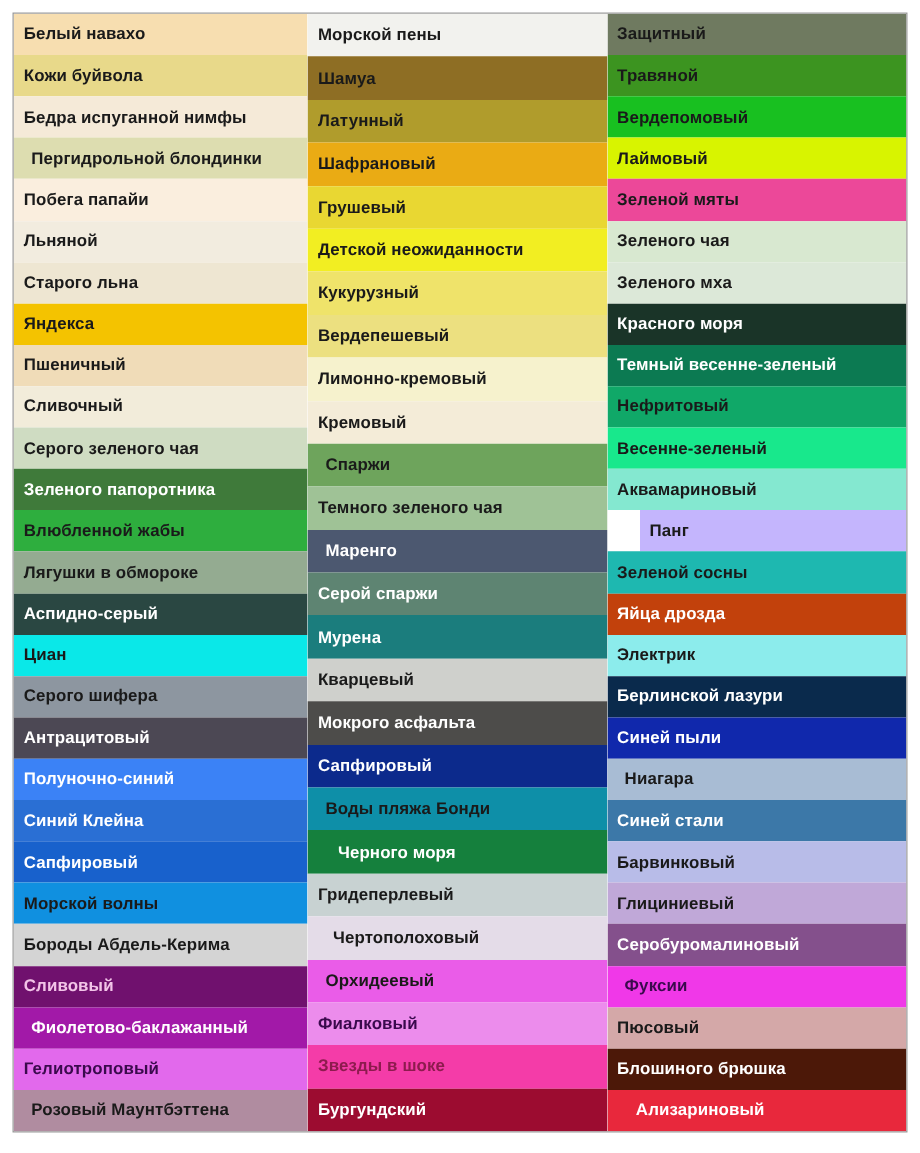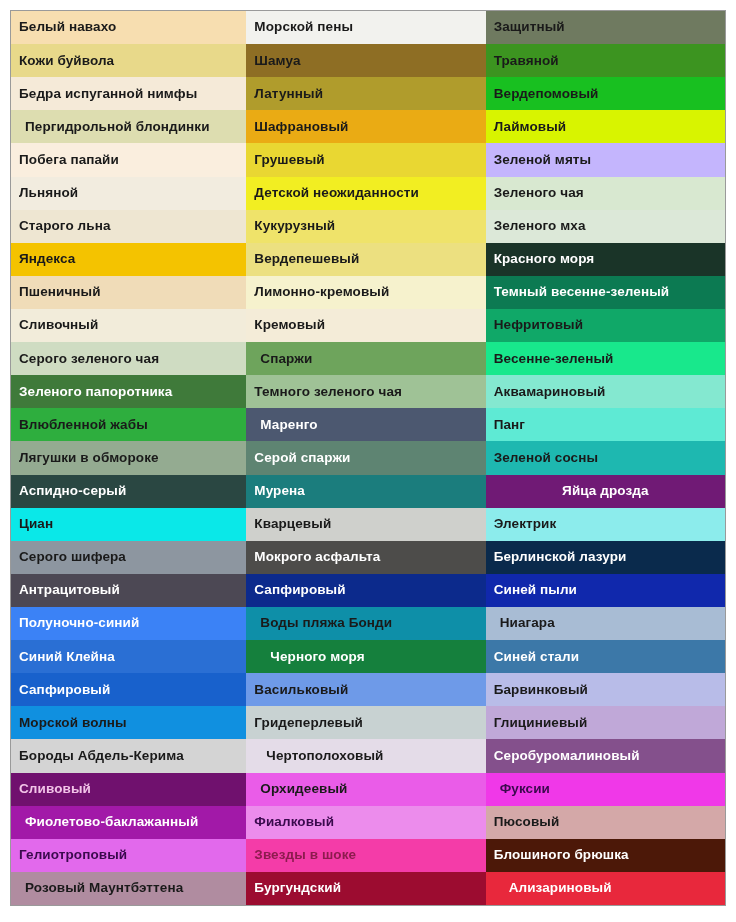--- a/index.html
+++ b/index.html
@@ -204,23 +204,20 @@
       </div>
       <div class="swatch-cell dark" style="background: rgb(12, 42, 140);">
         <span class="swatch-label">Сапфировый</span>
       </div>
       <div class="swatch-cell light indent" style="background: rgb(14, 143, 168);">
         <span class="swatch-label">Воды пляжа Бонди</span>
       </div>
       <div class="swatch-cell dark" style="background: #15803d; padding-left: 24px;">
         <span class="swatch-label">Черного моря</span>
       </div>
-      <div class="swatch-cell light" style="background: rgb(110, 154, 232);">
-        <span class="swatch-label">Васильковый</span>
-      </div>
       <div class="swatch-cell light" style="background: rgb(200, 210, 210); align-items: center;">
         <span class="swatch-label">Гридеперлевый</span>
       </div>
       <div class="swatch-cell light" style="background: rgb(228, 220, 232); padding-left: 20px;">
         <span class="swatch-label">Чертополоховый</span>
       </div>
       <div class="swatch-cell light indent" style="background: rgb(234, 92, 232);">
         <span class="swatch-label">Орхидеевый</span>
       </div>
       <div class="swatch-cell deepviolet" style="background: rgb(236, 140, 236);">
@@ -239,21 +236,21 @@
       </div>
       <div class="swatch-cell light" style="background: rgb(60, 148, 32);">
         <span class="swatch-label">Травяной</span>
       </div>
       <div class="swatch-cell light" style="background: rgb(24, 192, 32);">
         <span class="swatch-label">Вердепомовый</span>
       </div>
       <div class="swatch-cell light" style="background: rgb(216, 244, 0);">
         <span class="swatch-label">Лаймовый</span>
       </div>
-      <div class="swatch-cell light" style="background: #c4b5fd;">
+      <div class="swatch-cell light" style="background: #ec4899;">
         <span class="swatch-label">Зеленой мяты</span>
       </div>
       <div class="swatch-cell light" style="background: rgb(216, 232, 208);">
         <span class="swatch-label">Зеленого чая</span>
       </div>
       <div class="swatch-cell light" style="background: rgb(220, 232, 216);">
         <span class="swatch-label">Зеленого мха</span>
       </div>
       <div class="swatch-cell dark" style="background: rgb(26, 52, 40);">
         <span class="swatch-label">Красного моря</span>
@@ -263,27 +260,27 @@
       </div>
       <div class="swatch-cell light" style="background: rgb(16, 168, 104);">
         <span class="swatch-label">Нефритовый</span>
       </div>
       <div class="swatch-cell light" style="background: rgb(24, 232, 140);">
         <span class="swatch-label">Весенне-зеленый</span>
       </div>
       <div class="swatch-cell light" style="background: rgb(132, 232, 208);">
         <span class="swatch-label">Аквамариновый</span>
       </div>
-      <div class="swatch-cell light" style="background: #5eead4;">
+      <div class="swatch-cell light" style="background: #c4b5fd; margin-left: 26px;">
         <span class="swatch-label">Панг</span>
       </div>
       <div class="swatch-cell light" style="background: rgb(30, 184, 176);">
         <span class="swatch-label">Зеленой сосны</span>
       </div>
-      <div class="swatch-cell dark" style="background: #701a75; justify-content: center;">
+      <div class="swatch-cell dark" style="background: #c2410c;">
         <span class="swatch-label">Яйца дрозда</span>
       </div>
       <div class="swatch-cell light" style="background: rgb(140, 236, 236);">
         <span class="swatch-label">Электрик</span>
       </div>
       <div class="swatch-cell dark" style="background: rgb(10, 42, 76);">
         <span class="swatch-label">Берлинской лазури</span>
       </div>
       <div class="swatch-cell dark" style="background: rgb(16, 40, 172);">
         <span class="swatch-label">Синей пыли</span>

